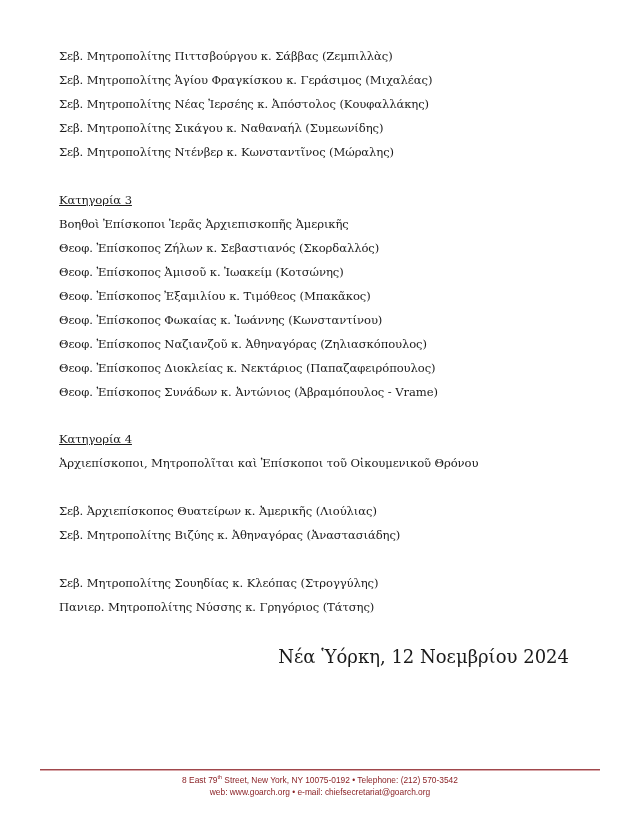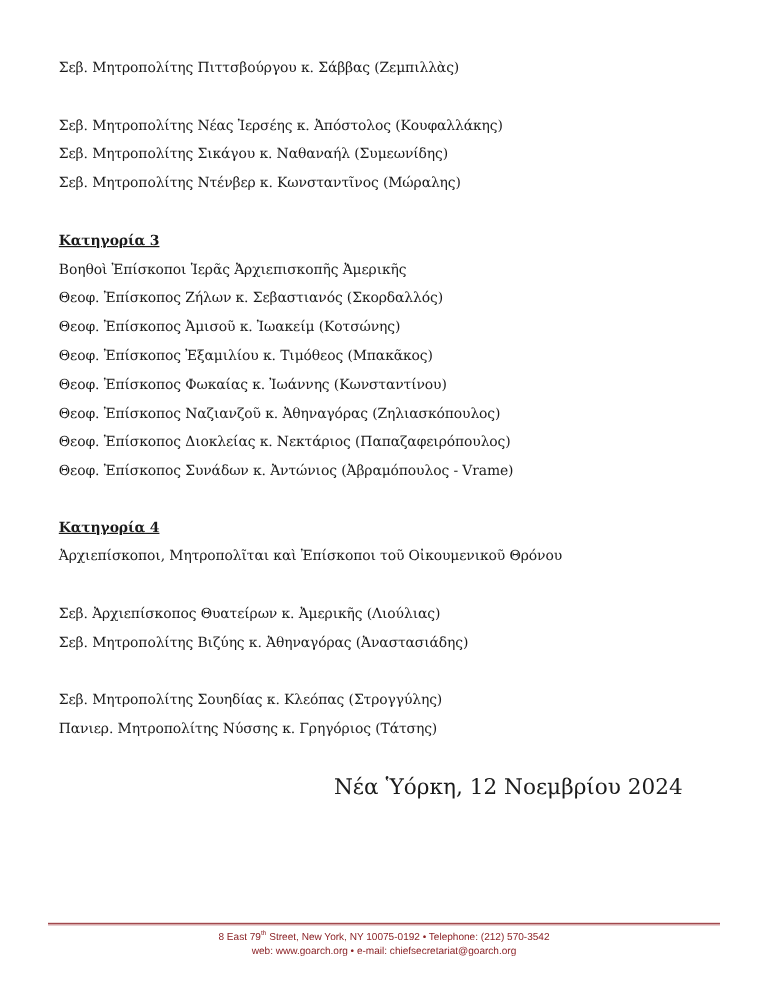--- a/index.html
+++ b/index.html
@@ -1,33 +1,34 @@
 <!DOCTYPE html>
 <html><head>
 <meta charset="utf-8">
 <style>
   html, body { margin: 0; padding: 0; background: #ffffff; }
   body { width: 640px; height: 830px; position: relative; overflow: hidden;
          font-family: "DejaVu Serif", "Liberation Serif", serif; color: #1a1a1a; }
   .page { position: absolute; left: 0; top: 0; width: 640px; height: 830px; }
-  .line { position: absolute; left: 49px; font-size: 11.6px; white-space: nowrap; letter-spacing: -0.1px; }
-  .heading { font-weight: bold; text-decoration: underline; }
+  .line { position: absolute; left: 59px; font-size: 11.6px; white-space: nowrap; letter-spacing: -0.1px; }
+  .heading { font-weight: normal; text-decoration: underline; }
   .subheading { }
   .date { position: absolute; right: 71px; top: 646px; font-size: 18px; white-space: nowrap; }
   .rule { position: absolute; left: 40px; width: 560px; top: 769px; height: 1px; background: #a0484c; border-bottom: 1px solid #d7a6a8; }
   .footer { position: absolute; left: 0; width: 640px; text-align: center;
             font-family: "Liberation Sans", "DejaVu Sans", sans-serif; font-size: 8.4px; color: #8b2226; }
   .footer sup { font-size: 5.5px; vertical-align: super; line-height: 0; }
 </style>
 </head>
 <body>
 
 <div class="page">
 
   <div class="line" style="top:49px">Σεβ. Μητροπολίτης Πιττσβούργου κ. Σάββας (Ζεμπιλλὰς)</div>
+  <div class="line" style="top:73px">Σεβ. Μητροπολίτης Ἁγίου Φραγκίσκου κ. Γεράσιμος (Μιχαλέας)</div>
   <div class="line" style="top:121px">Σεβ. Μητροπολίτης Σικάγου κ. Ναθαναήλ (Συμεωνίδης)</div>
   <div class="line" style="top:97px">Σεβ. Μητροπολίτης Νέας Ἰερσέης κ. Ἀπόστολος (Κουφαλλάκης)</div>
   <div class="line" style="top:145px">Σεβ. Μητροπολίτης Ντένβερ κ.  Κωνσταντῖνος (Μώραλης)</div>
 
   <div class="line heading" style="top:193px">Κατηγορία 3</div>
   <div class="line subheading" style="top:217px">Βοηθοὶ Ἐπίσκοποι Ἱερᾶς Ἀρχιεπισκοπῆς Ἀμερικῆς</div>
   <div class="line" style="top:241px">Θεοφ. Ἐπίσκοπος Ζήλων κ. Σεβαστιανός (Σκορδαλλός)</div>
   <div class="line" style="top:265px">Θεοφ. Ἐπίσκοπος Ἀμισοῦ κ. Ἰωακείμ (Κοτσώνης)</div>
   <div class="line" style="top:289px">Θεοφ. Ἐπίσκοπος Ἐξαμιλίου κ. Τιμόθεος (Μπακᾶκος)</div>
   <div class="line" style="top:313px">Θεοφ. Ἐπίσκοπος Φωκαίας κ. Ἰωάννης (Κωνσταντίνου)</div>

